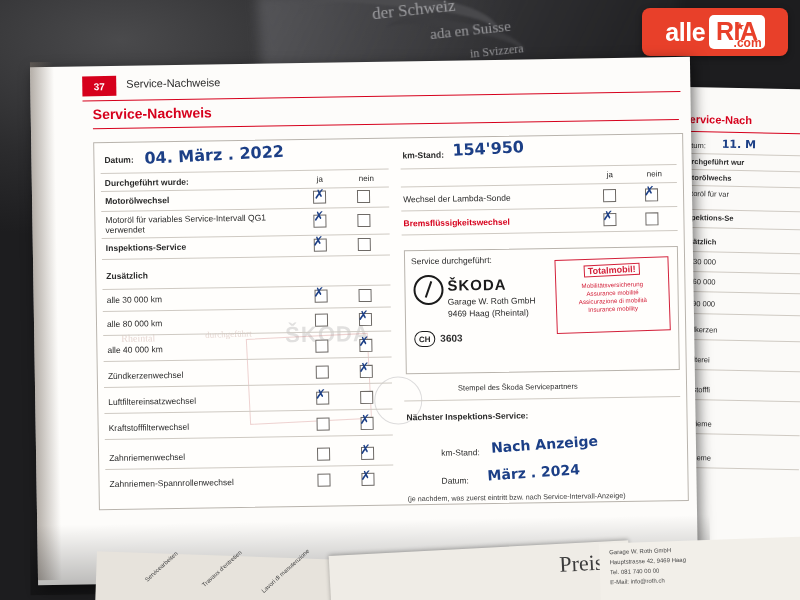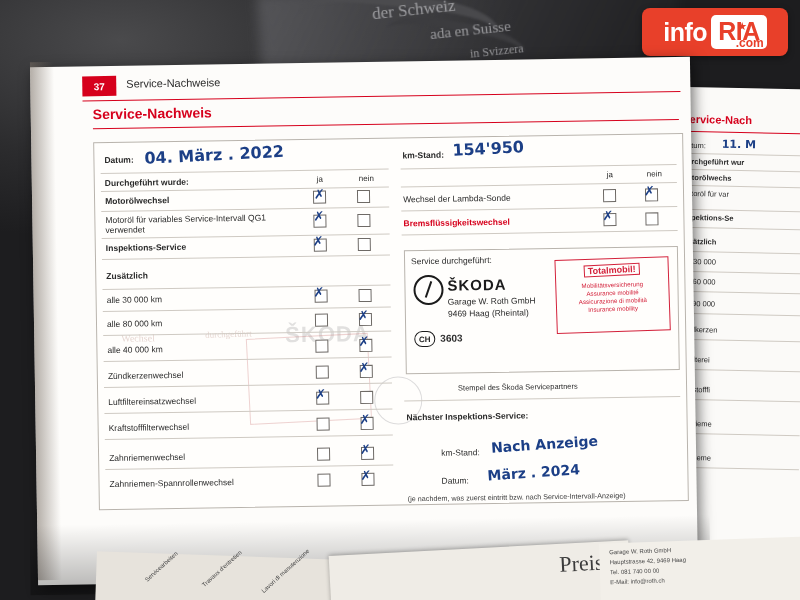--- a/index.html
+++ b/index.html
@@ -382,21 +382,21 @@
   <div class="bg-dark"></div>
   <div class="bg-sheen"></div>
   <div class="bg-strap"></div>
   <div class="bg-strap2"></div>
 
   <div class="ghost-text" style="left:372px;top:0px;font-size:17px;transform:rotate(-6deg);">der Schweiz</div>
   <div class="ghost-text" style="left:430px;top:22px;font-size:15px;transform:rotate(-6deg);">ada en Suisse</div>
   <div class="ghost-text" style="left:470px;top:44px;font-size:12px;transform:rotate(-6deg);">in Svizzera</div>
 
   <div class="logo">
-    <span class="auto">info</span>
+    <span class="auto">alle</span>
     <span class="ria-box">
       <span class="ria">RIA</span>
       <span class="star">★</span>
       <span class="com">.com</span>
     </span>
   </div>
 
   <div class="page-right">
     <div class="rp-title">Service-Nach</div>
     <div class="rp-rule" style="top:44px;"></div>
@@ -438,21 +438,21 @@
     <div class="tab-title">Service-Nachweise</div>
     <div class="hdr-rule"></div>
     <div class="page-h1">Service-Nachweis</div>
     <div class="h1-rule"></div>
 
     <div class="form-box">
 
       <div class="bleed-skoda">ŠKODA</div>
       <div class="bleed-stamp"></div>
       <div class="bleed-circle"></div>
-      <div class="bleed" style="left:24px;top:190px;font-size:10px;">Wechsel</div>
+      <div class="bleed" style="left:24px;top:190px;font-size:10px;">Rheintal</div>
       <div class="bleed" style="left:108px;top:188px;font-size:9px;transform:rotate(-1deg);">durchgeführt</div>
 
       <div class="col-left">
         <div class="field-label bold" style="left:10px; top:12px;">Datum:</div>
         <div class="ink" style="left:50px; top:4px; font-size:16px; transform:rotate(-2deg);">04. März . 2022</div>
         <div class="hr-thin" style="left:6px; top:30px; width:288px;"></div>
 
         <div class="field-label bold" style="left:10px; top:35px;">Durchgeführt wurde:</div>
         <div class="col-head" style="left:222px; top:35px;">ja</div>
         <div class="col-head" style="left:264px; top:35px;">nein</div>

